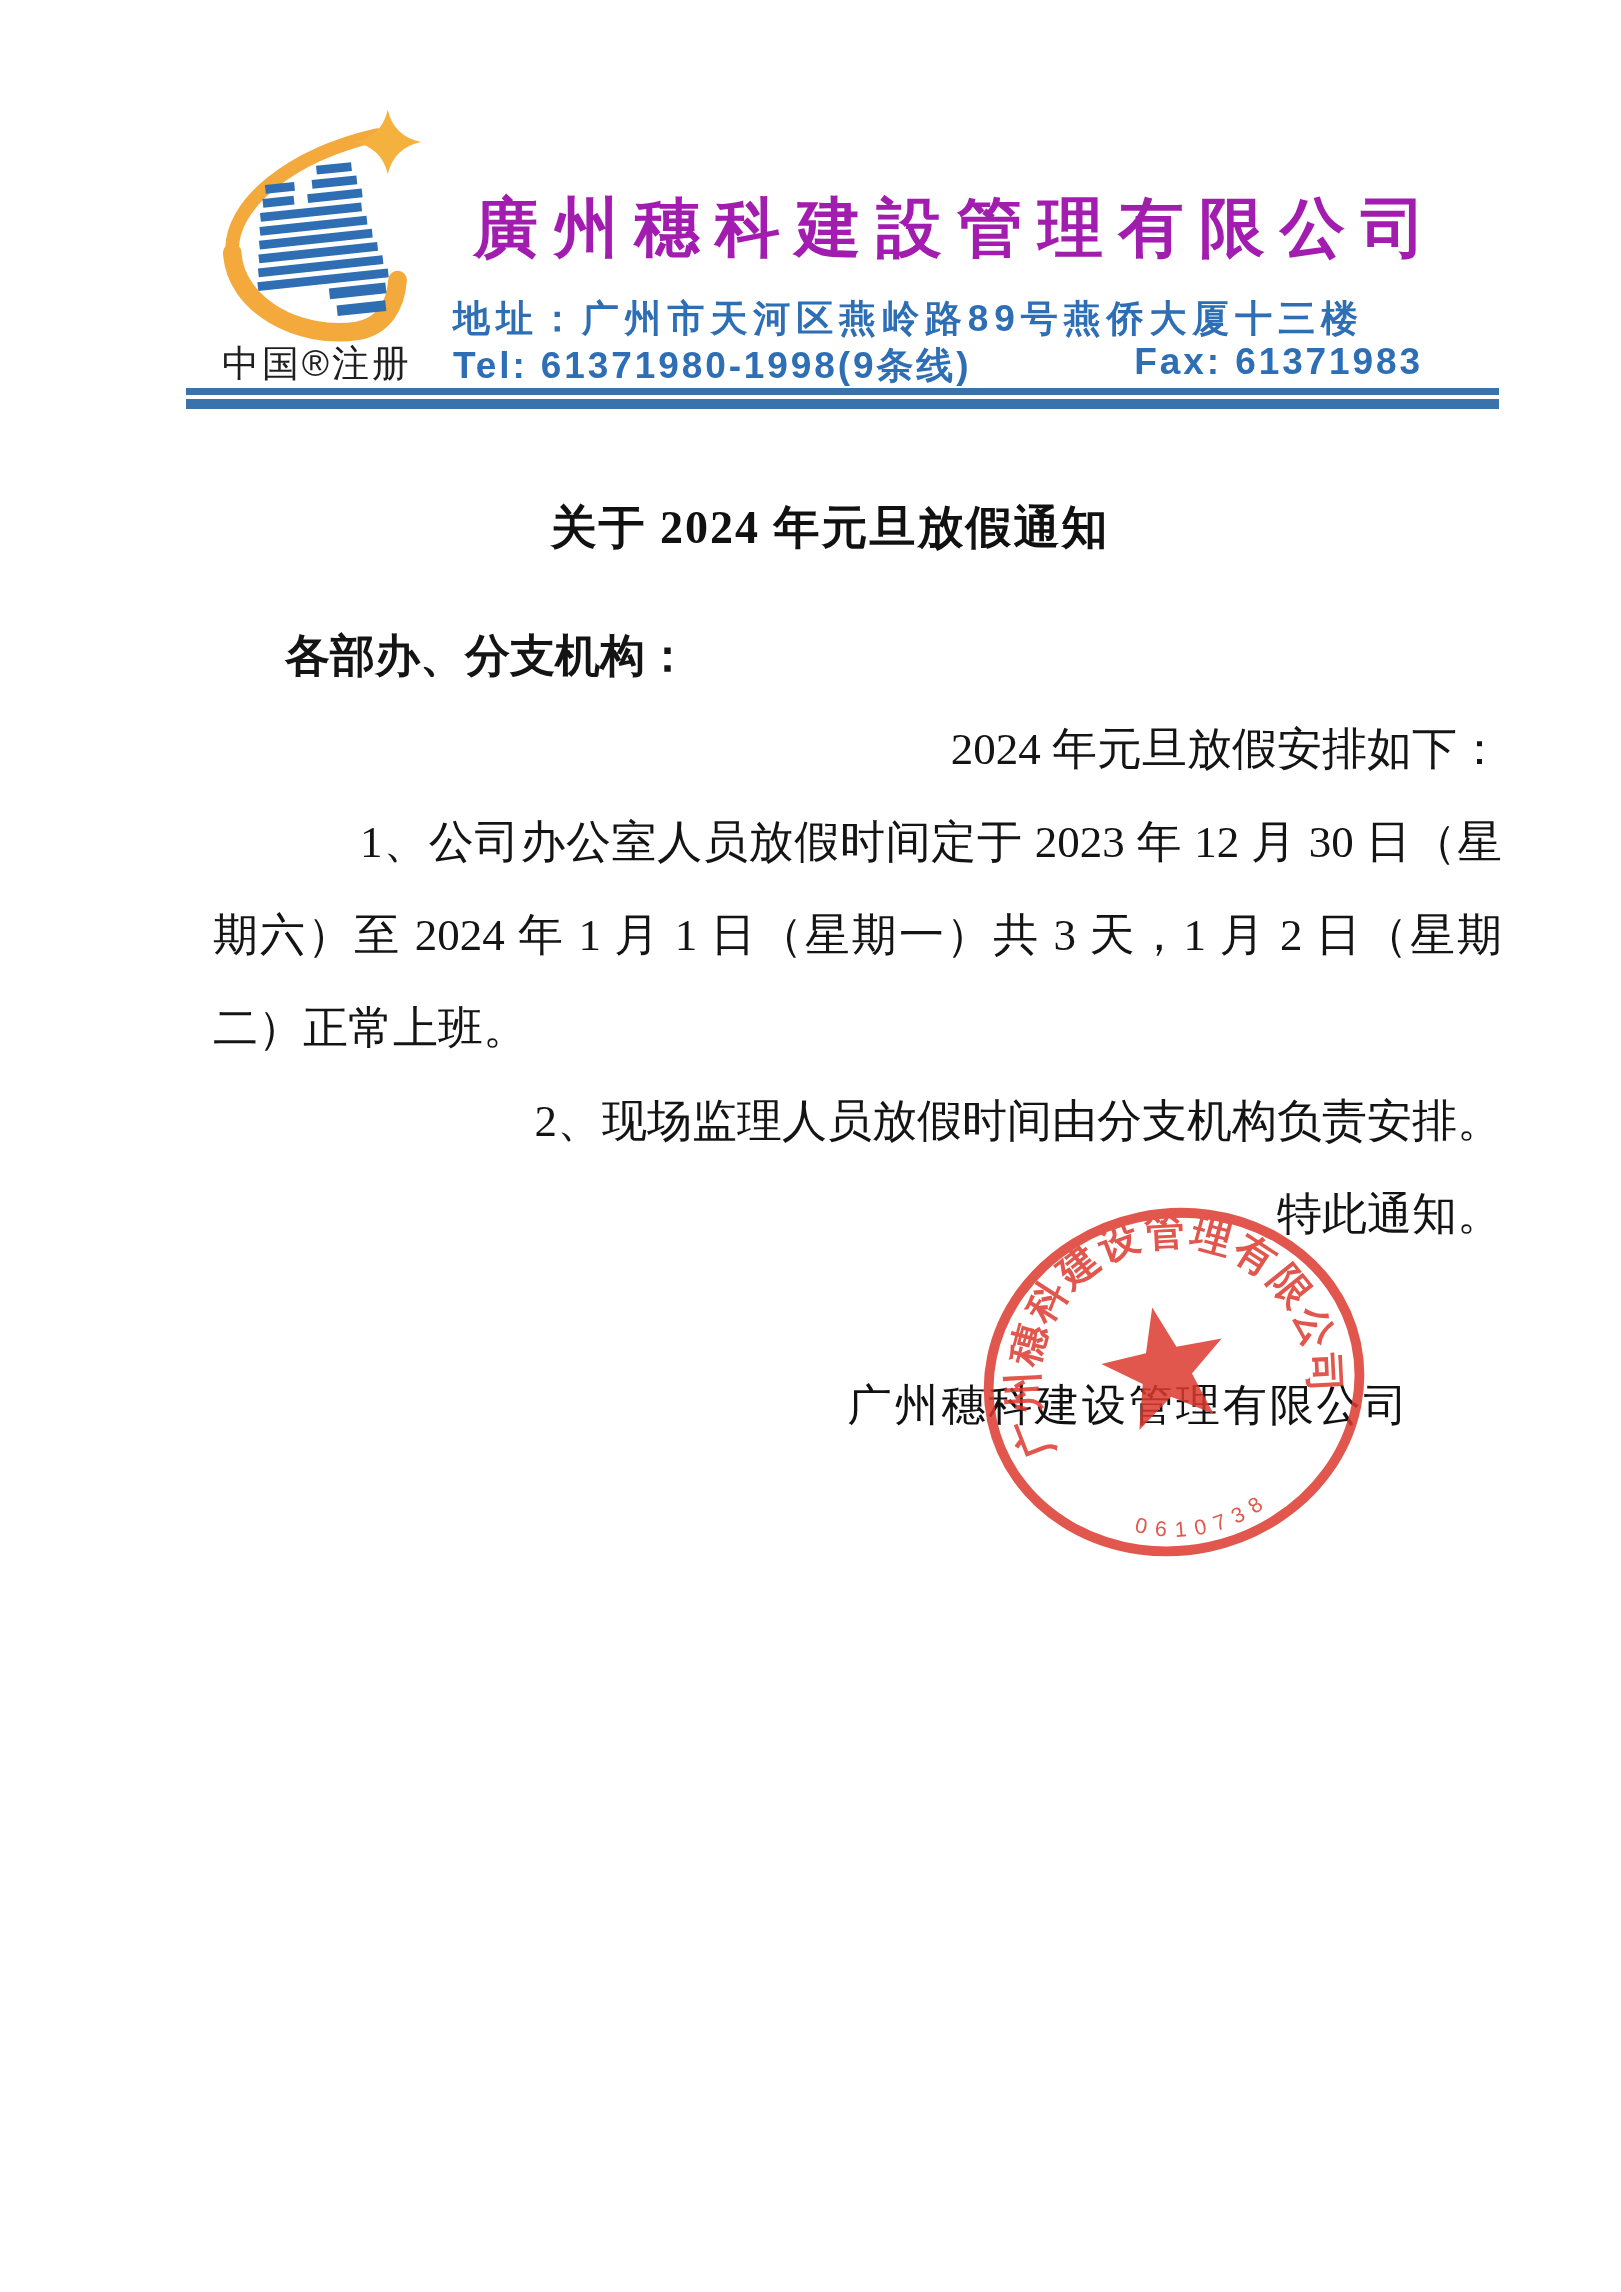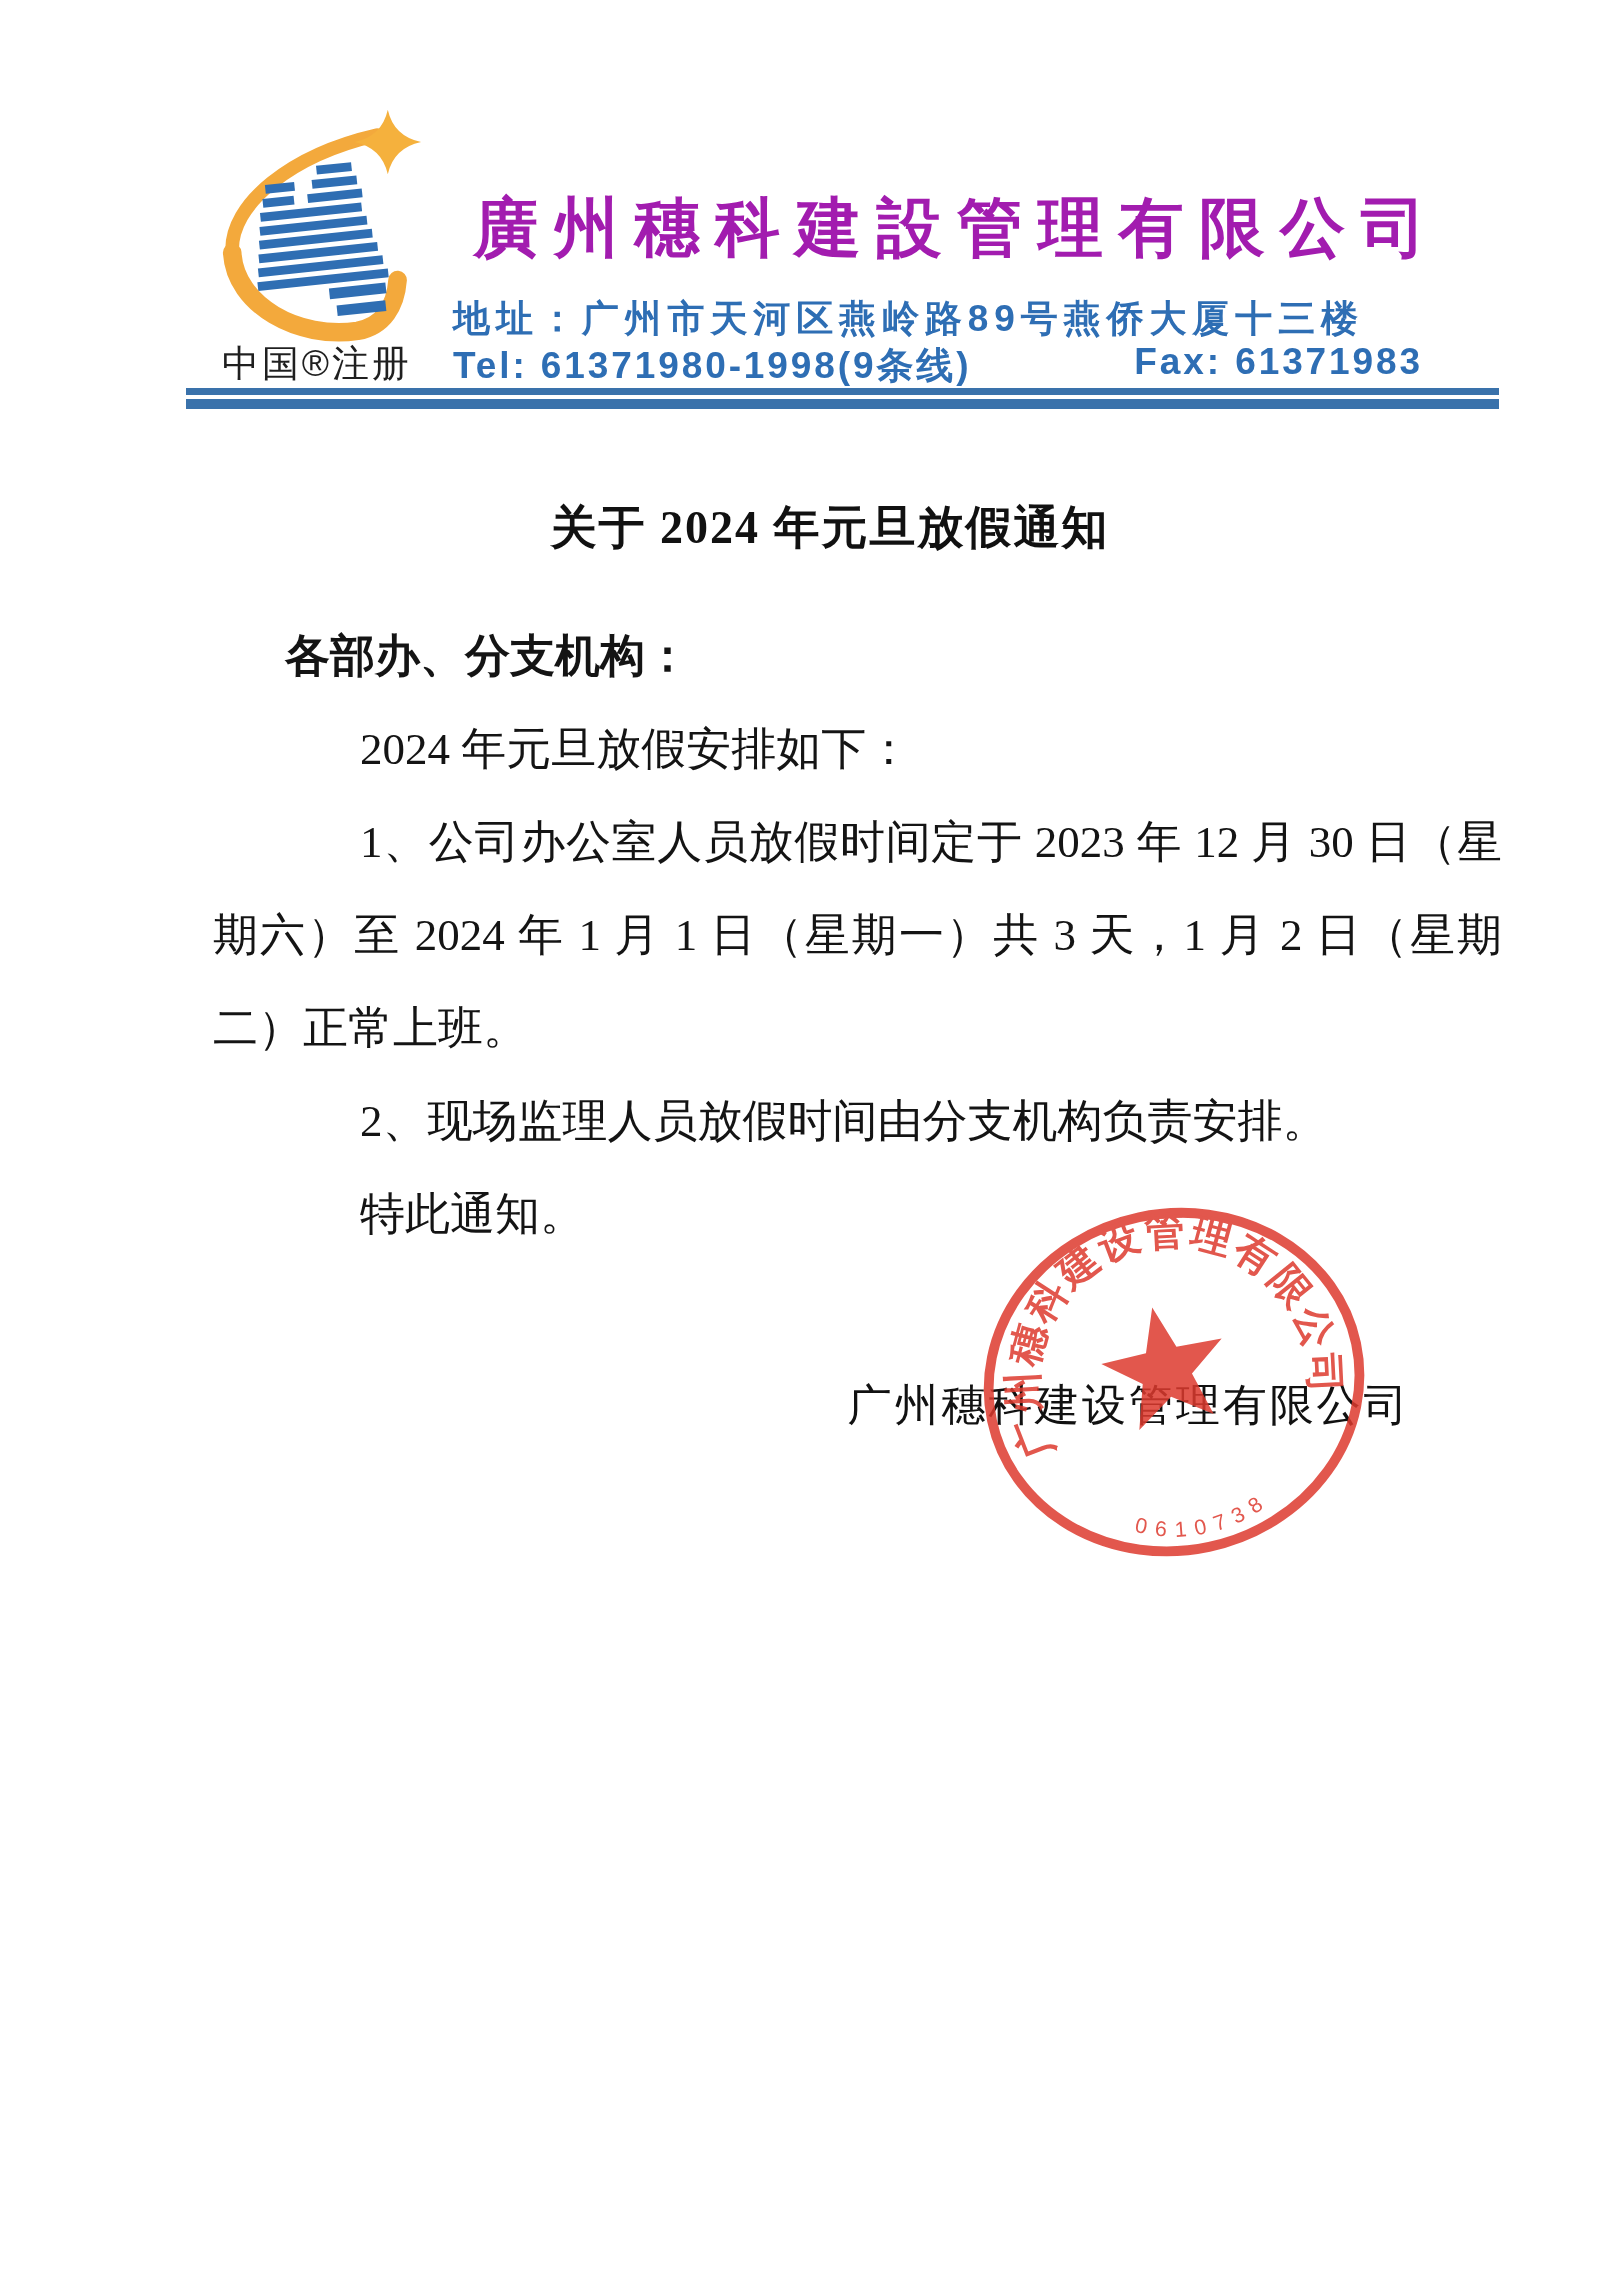--- a/index.html
+++ b/index.html
@@ -48,21 +48,21 @@
     text-align:center;font-size:46px;font-weight:bold;letter-spacing:2px;
     color:#111;
     margin-top:20px;
   }
   .content{
     position:absolute;left:169px;top:610px;width:1289px;
     font-size:45px;line-height:93px;color:#141414;margin-left:44px;
   }
   .content p{margin:0;}
   .salutation{font-weight:bold;padding-left:72px;}
-  .indent{text-indent:147px;}
+  .indent{text-indent:147px;text-align:right;}
   .justify{text-align:justify;}
   .sig-line{
     position:absolute;left:737px;top:1376px;width:784px;
     text-align:center;font-size:44px;letter-spacing:2.9px;color:#111;
     z-index:2;white-space:nowrap;
   }
   .date-line{
     position:absolute;left:737px;top:1458px;width:784px;
     text-align:center;font-size:44px;letter-spacing:2px;color:#111;
     z-index:2;white-space:nowrap;

